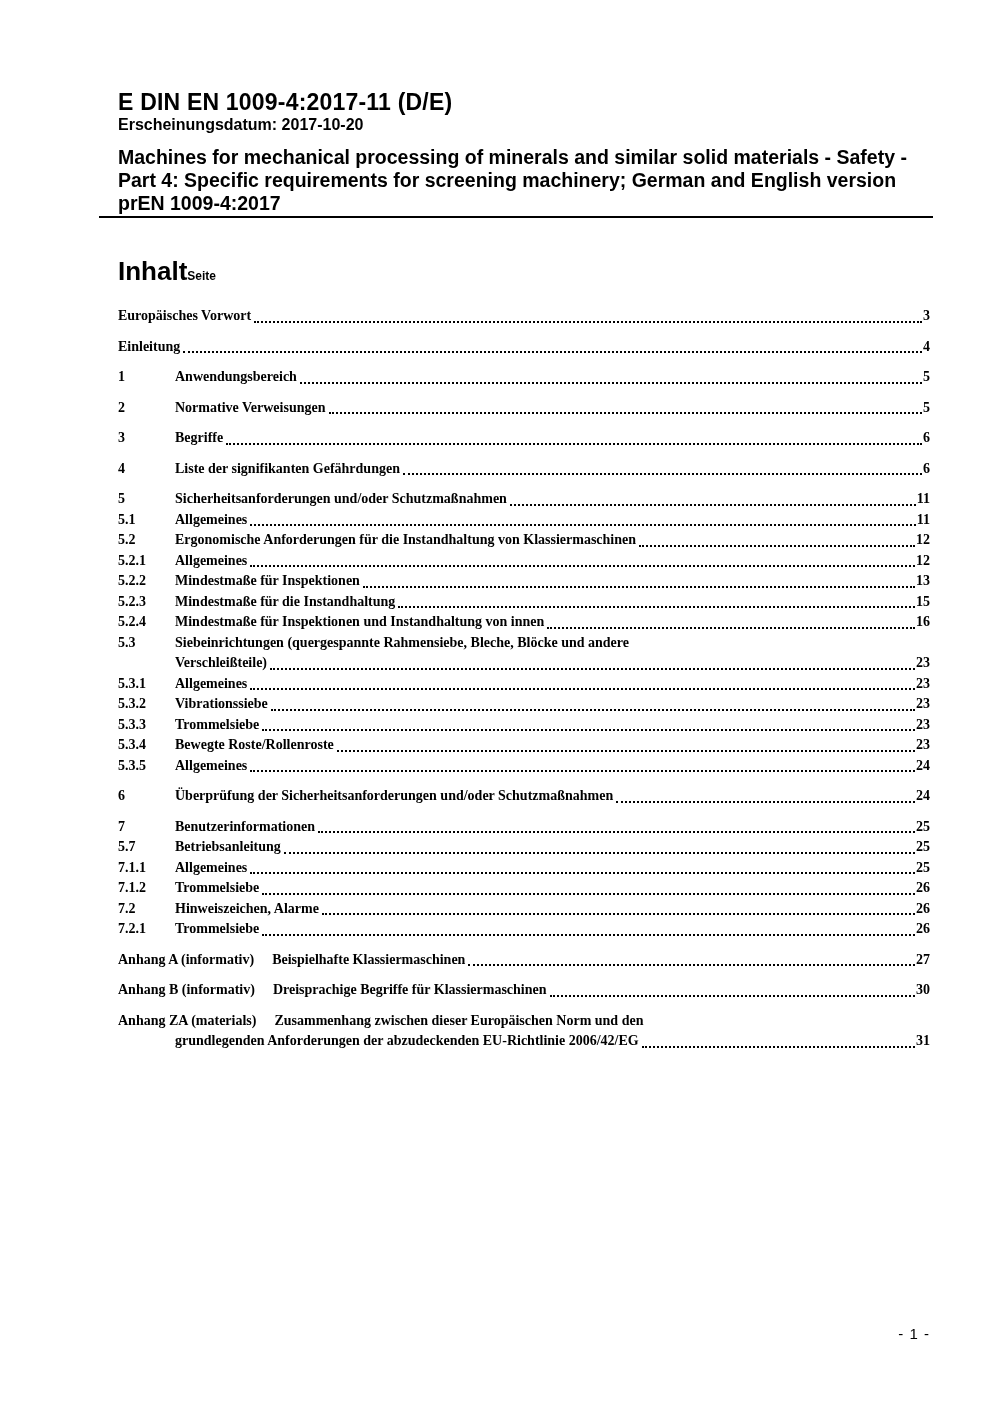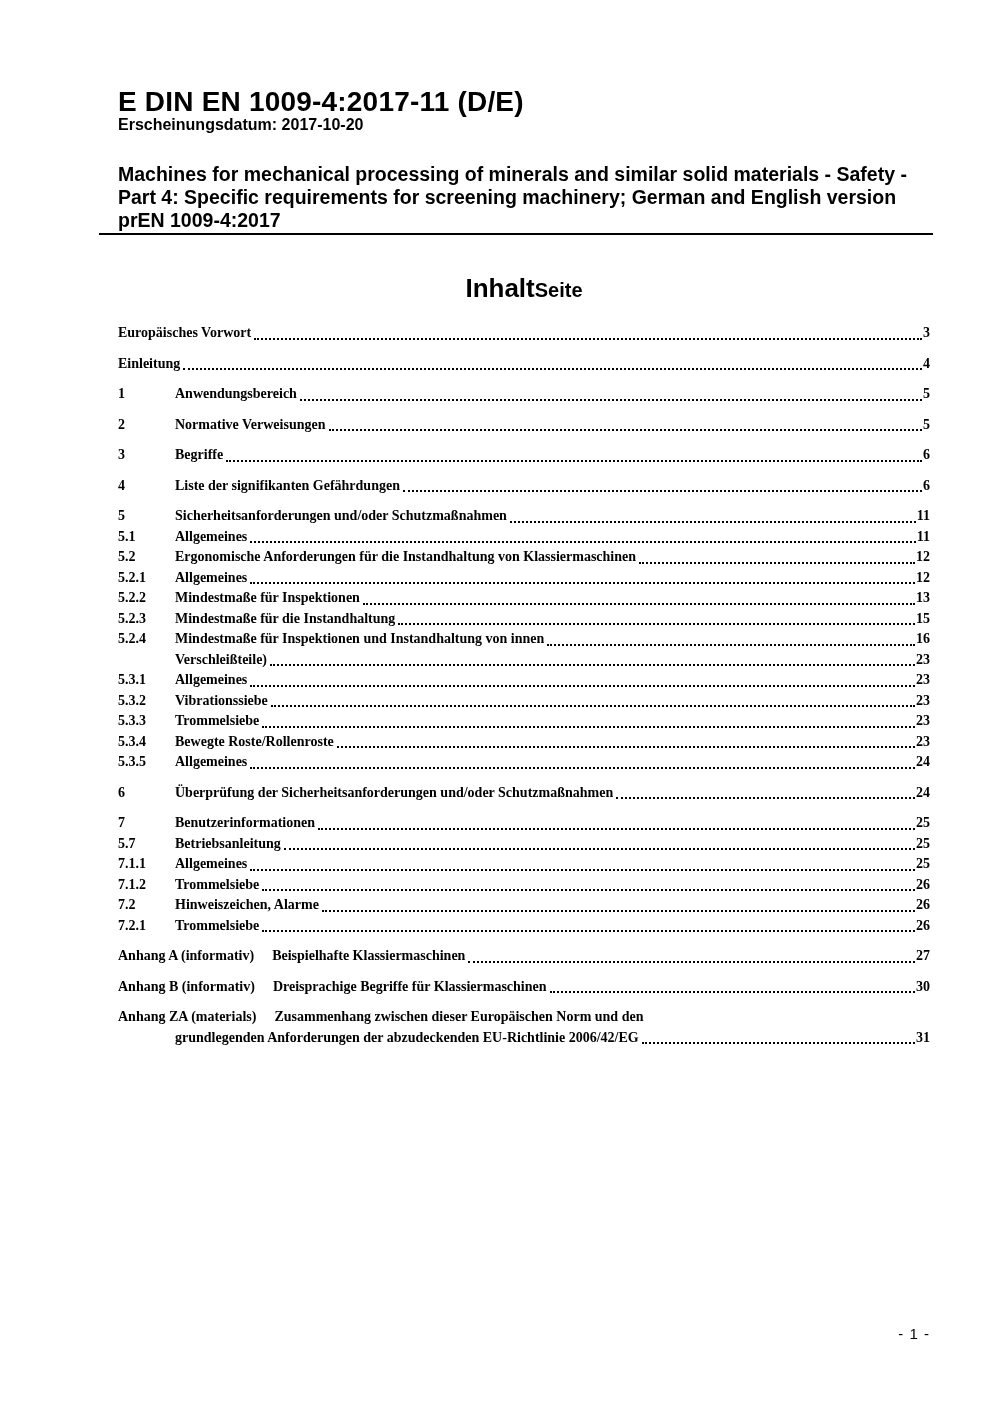--- a/index.html
+++ b/index.html
@@ -10,59 +10,59 @@
     background: #ffffff;
     color: #000000;
     font-family: "Liberation Sans", sans-serif;
     overflow: hidden;
     margin: 0 auto;
   }
   .content {
     padding: 88px 62px 0 118px; 
   }
   .doc-number {
-    font-size: 28px;
+    font-size: 23px;
     font-weight: bold;
     line-height: 28px;
     margin: 0;
     letter-spacing: 0.2px;
   }
   .pub-date {
     font-size: 16px;
     font-weight: bold;
     line-height: 17px;
   }
   .doc-title {
     font-size: 19.5px;
     font-weight: bold;
     line-height: 23px;
     white-space: pre-line;
   }
   .doc-title.de { margin-top: 21px; }
-  .doc-title.en { margin-top: 30px; }
+  .doc-title.en { margin-top: 13px; }
   .header-rule {
     border: none;
     border-top: 2px solid #000;
     margin: 1px -3px 0 -19px; 
   }
   .toc-heading-row {
     display: flex;
     align-items: baseline;
-    justify-content: center;
+    justify-content: flex-start;
     margin-top: 38px;
     margin-bottom: 20px;
   }
   .toc-heading {
     font-size: 26px;
     font-weight: bold;
     line-height: 30px;
     margin: 0;
   }
   .seite-label {
-    font-size: 20px;
+    font-size: 12px;
     font-weight: bold;
   }
   .toc {
     font-family: Liberation Serif, serif;
     font-weight: bold;
     font-size: 14px;
   }
   .toc-row {
     display: flex;
     align-items: baseline;
@@ -188,20 +188,24 @@
           <span class="toc-label">Mindestmaße für die Instandhaltung</span>
           <span class="toc-dots"></span>
           <span class="toc-page">15</span>
         </div>
         <div class="toc-row">
           <span class="toc-num">5.2.4</span>
           <span class="toc-label">Mindestmaße für Inspektionen und Instandhaltung von innen</span>
           <span class="toc-dots"></span>
           <span class="toc-page">16</span>
         </div>
+        <div class="toc-row">
+          <span class="toc-num">5.3</span>
+          <span class="toc-label">Siebeinrichtungen (quergespannte Rahmensiebe, Bleche, Blöcke und andere</span>
+        </div>
         <div class="toc-row cont">
           <span class="toc-label">Verschleißteile)</span>
           <span class="toc-dots"></span>
           <span class="toc-page">23</span>
         </div>
         <div class="toc-row">
           <span class="toc-num">5.3.1</span>
           <span class="toc-label">Allgemeines</span>
           <span class="toc-dots"></span>
           <span class="toc-page">23</span>

